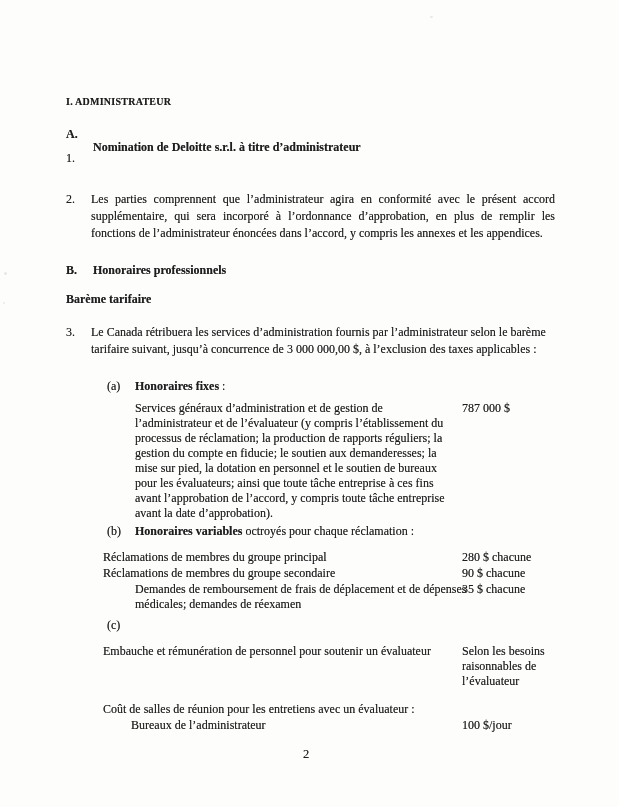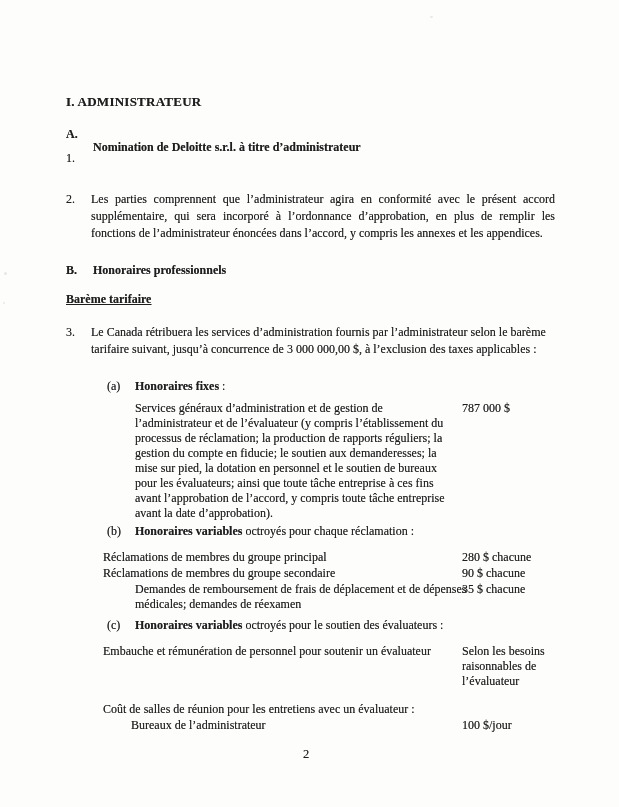--- a/index.html
+++ b/index.html
@@ -13,22 +13,22 @@
     width:619px; height:807px;
     margin:0 auto;
     background:#fdfdfc;
     overflow:hidden;
     text-shadow:0 0 0.4px rgba(25,25,25,0.55);
     font-size:12px;
     line-height:17px;
   }
   .abs { position:absolute; }
   .b { font-weight:bold; }
-  .u { text-decoration:underline; }
-  .title { font-size:13px; letter-spacing:0.25px; }
+  .u { }
+  .title { font-size:10px; letter-spacing:0.25px; }
   .sec-label { left:66px; width:26px; }
   .sec-head { left:93px; }
   .num { left:66px; width:26px; }
   .para { left:91px; width:464px; }
   .just { text-align:justify; }
   .sub-label { left:107px; }
   .sub-head { left:135px; }
   .desc { left:103px; width:368px; line-height:15px; }
   .preline { white-space:pre-line;margin-left:32px; }
   .amount { left:462px; width:118px; line-height:15px; white-space:nowrap; }
@@ -88,23 +88,20 @@
   <div class="abs amount" style="top:550px;">280 $ chacune</div>
 
   <div class="abs desc" style="top:566px;">Réclamations de membres du groupe secondaire</div>
   <div class="abs amount" style="top:566px;">90 $ chacune</div>
 
   <div class="abs desc preline" style="top:582px;">Demandes de remboursement de frais de déplacement et de dépenses
 médicales; demandes de réexamen</div>
   <div class="abs amount" style="top:582px;">35 $ chacune</div>
 
   <span class="abs sub-label" style="top:617px;">(c)</span>
-  <div class="abs sub-head" style="top:617px;">
-    <span class="b">Honoraires variables</span><span> octroyés pour le soutien des évaluateurs :</span>
-  </div>
 
   <div class="abs desc" style="top:644px;">Embauche et rémunération de personnel pour soutenir un évaluateur</div>
   <div class="abs amount narrow" style="top:644px;">Selon les besoins raisonnables de l’évaluateur</div>
 
   <div class="abs desc" style="top:702px;">Coût de salles de réunion pour les entretiens avec un évaluateur :</div>
 
   <div class="abs desc indent2" style="top:718px;">Bureaux de l’administrateur</div>
   <div class="abs amount" style="top:718px;">100 $/jour</div>
 
   <div class="abs page-num" style="top:746px;">2</div>

